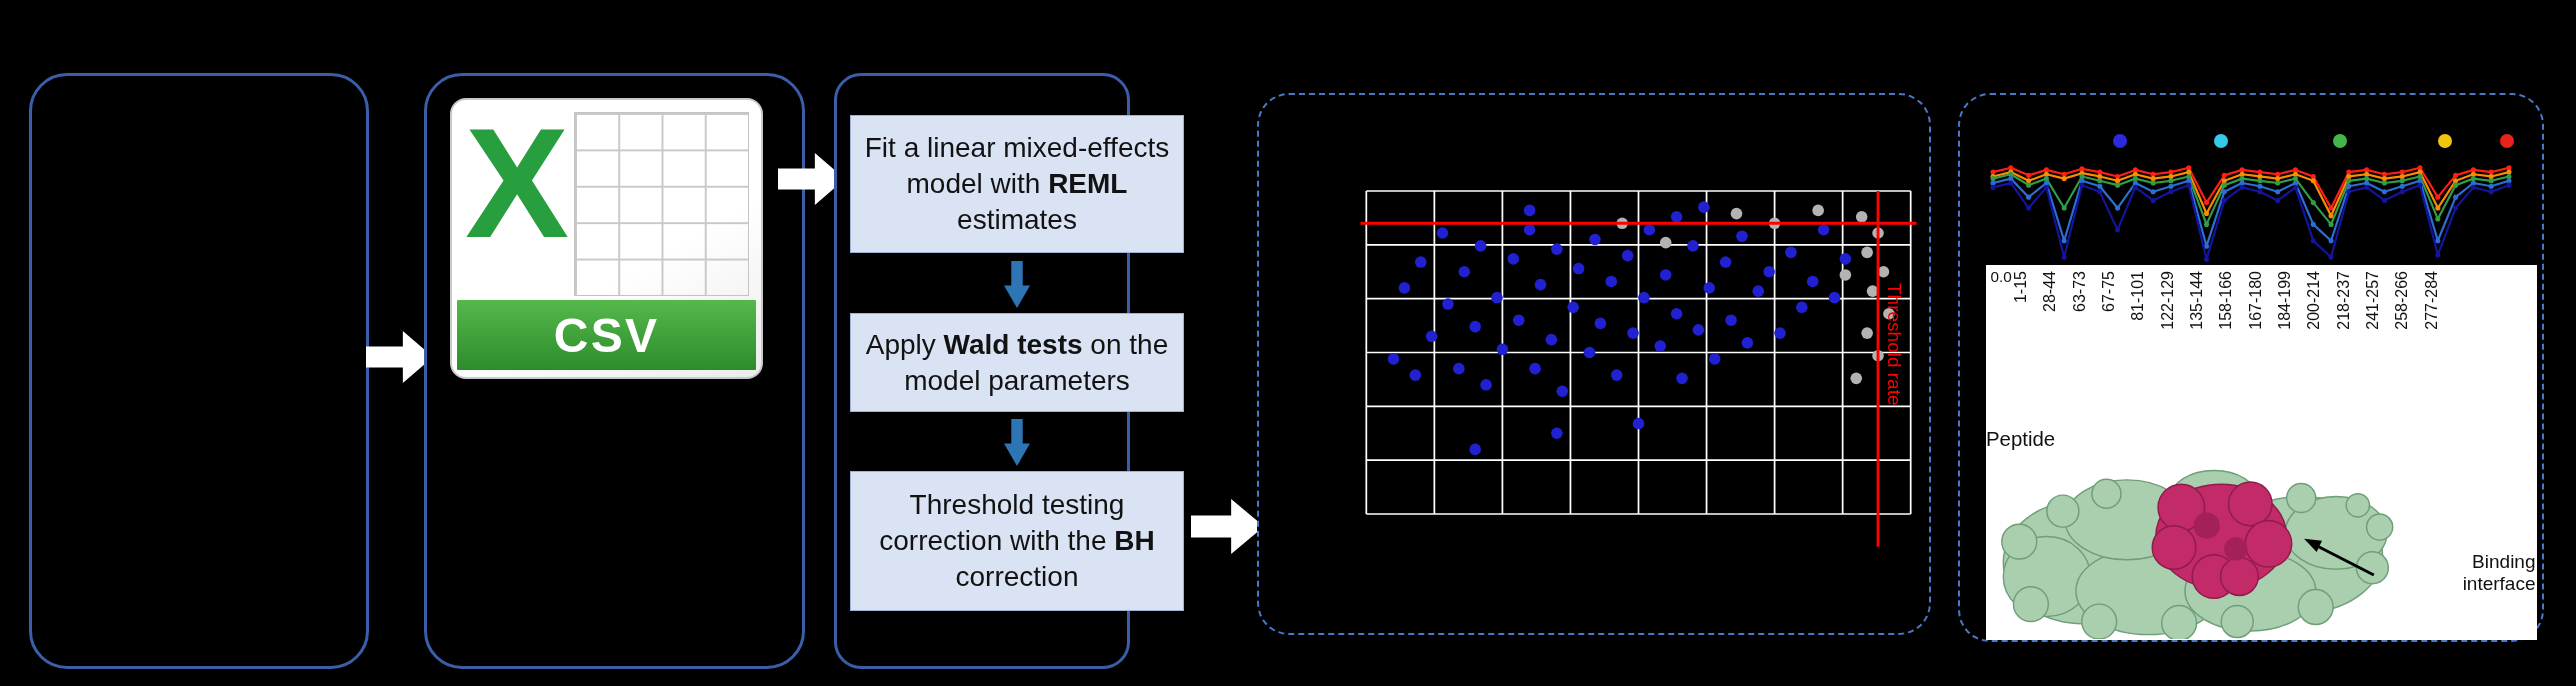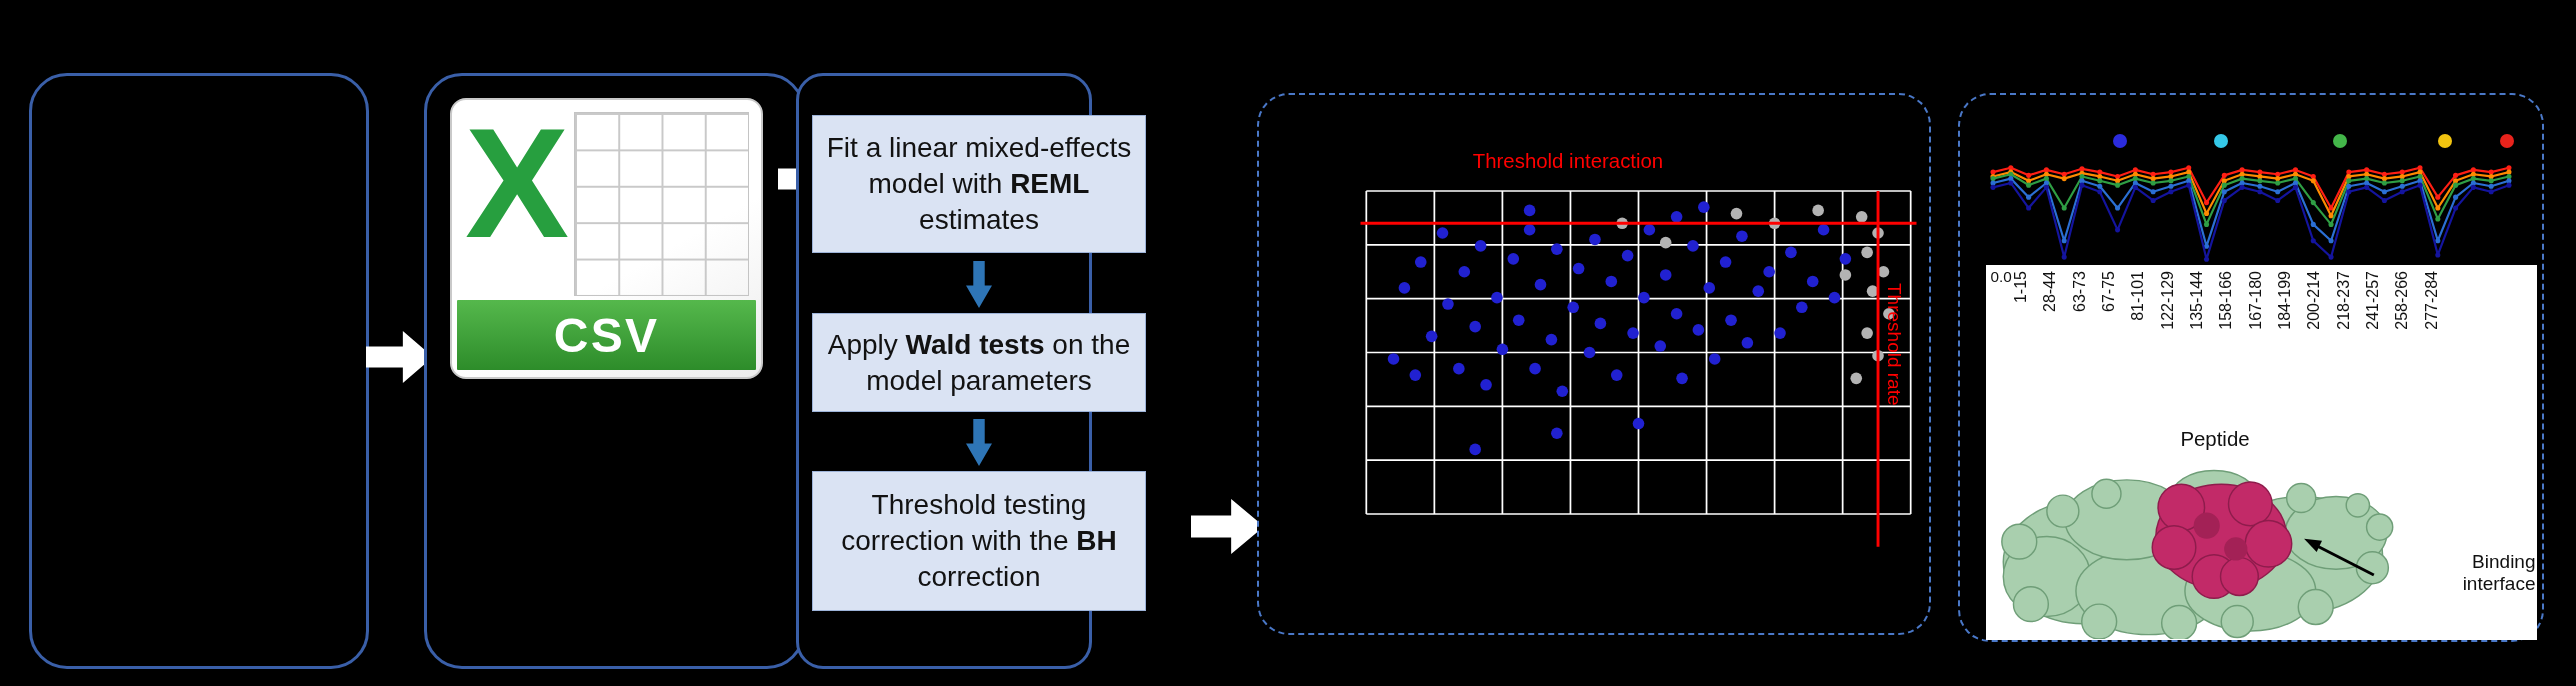--- a/index.html
+++ b/index.html
@@ -6,21 +6,21 @@
   body{width:2576px;height:687px;position:relative;overflow:hidden;
        font-family:"Liberation Sans",sans-serif;}
   .stage{position:absolute;left:0;top:0;width:2576px;height:687px;background:#000;}
 
   
   .panel{position:absolute;border:3.6px solid #3a5fa8;border-radius:38px;background:#000;box-sizing:border-box;}
   .panel.dashed{border:2.9px dashed #4a78c8;border-radius:32px;}
 
   #panel-input  {left:29px;  top:73px; width:340px; height:596px;}
   #panel-csv    {left:424px; top:73px; width:381px; height:596px;}
-  #panel-model  {left:796px;top:73px; width:296px; height:596px;border-radius:27px;}
+  #panel-model  {left:834px;top:73px; width:296px; height:596px;border-radius:27px;}
   #panel-scatter{left:1257px;top:93px; width:674px; height:542px;}
   #panel-results{left:1958px;top:93px; width:586px; height:549px;}
 
   
   .arrow-right{position:absolute;background:#ffffff;
     clip-path:polygon(0 30%,55% 30%,55% 0,100% 50%,55% 100%,55% 70%,0 70%);}
   #flow-arrow-1{left:366px; top:331px; width:67px; height:52px;}
   #flow-arrow-2{left:778px;top:153px; width:67px; height:52px;}
   #flow-arrow-3{left:1191px;top:499px; width:73px;height:55px;}
 
@@ -60,21 +60,21 @@
 
   
   #legend-dots{position:absolute;left:0;top:39px;width:586px;height:16px;}
   .legend-dot{position:absolute;top:0;width:14px;height:14px;border-radius:50%;}
   #profile-svg{position:absolute;left:33px;top:64px;overflow:visible;}
   .white-box{position:absolute;left:26px;top:170px;width:551px;height:375px;background:#ffffff;}
   .ytick{position:absolute;left:4.4px;top:2.9px;color:#111;font-size:15.3px;}
   #peptide-labels{position:absolute;left:26px;top:5.8px;width:429px;height:156px;
     display:flex;justify-content:space-between;align-items:flex-start;}
   .pep-label{writing-mode:vertical-rl;transform:rotate(180deg);font-size:16px;color:#111;white-space:nowrap;}
-  .pep-xlabel{position:absolute;left:0;top:163px;width:458px;text-align:center;color:#111;font-size:20.4px;}
+  .pep-xlabel{position:absolute;left:0;top:163px;width:458px;text-align:left;color:#111;font-size:20.4px;}
   #protein-svg{position:absolute;left:10.2px;top:188px;}
   .binding-annot{position:absolute;right:1.5px;top:286px;width:110px;text-align:right;
     color:#111;font-size:19px;line-height:1.15;z-index:2;}
 </style>
 </head>
 <body>
 
 <div class="stage">
 
   <div class="panel" id="panel-input"></div>
@@ -103,21 +103,20 @@
     </div>
     <div class="arrow-down" id="step-arrow-2"></div>
     <div class="step-box" id="step-box-3">
       <span><span>Threshold testing correction with the </span><b>BH</b><span> correction</span></span>
     </div>
   </div>
 
   <div class="arrow-right" id="flow-arrow-3"></div>
 
   <div class="panel dashed" id="panel-scatter">
-    <div class="scatter-title">Threshold interaction</div>
     <svg id="scatter-svg" width="545" height="323" viewBox="0 0 750 445">
         <line x1="0" y1="0" x2="0" y2="445" stroke="#ffffff" stroke-width="2.4"></line>
         <line x1="93.75" y1="0" x2="93.75" y2="445" stroke="#ffffff" stroke-width="2.4"></line>
         <line x1="187.5" y1="0" x2="187.5" y2="445" stroke="#ffffff" stroke-width="2.4"></line>
         <line x1="281.25" y1="0" x2="281.25" y2="445" stroke="#ffffff" stroke-width="2.4"></line>
         <line x1="375" y1="0" x2="375" y2="445" stroke="#ffffff" stroke-width="2.4"></line>
         <line x1="468.75" y1="0" x2="468.75" y2="445" stroke="#ffffff" stroke-width="2.4"></line>
         <line x1="562.5" y1="0" x2="562.5" y2="445" stroke="#ffffff" stroke-width="2.4"></line>
         <line x1="656.25" y1="0" x2="656.25" y2="445" stroke="#ffffff" stroke-width="2.4"></line>
         <line x1="750" y1="0" x2="750" y2="445" stroke="#ffffff" stroke-width="2.4"></line>

